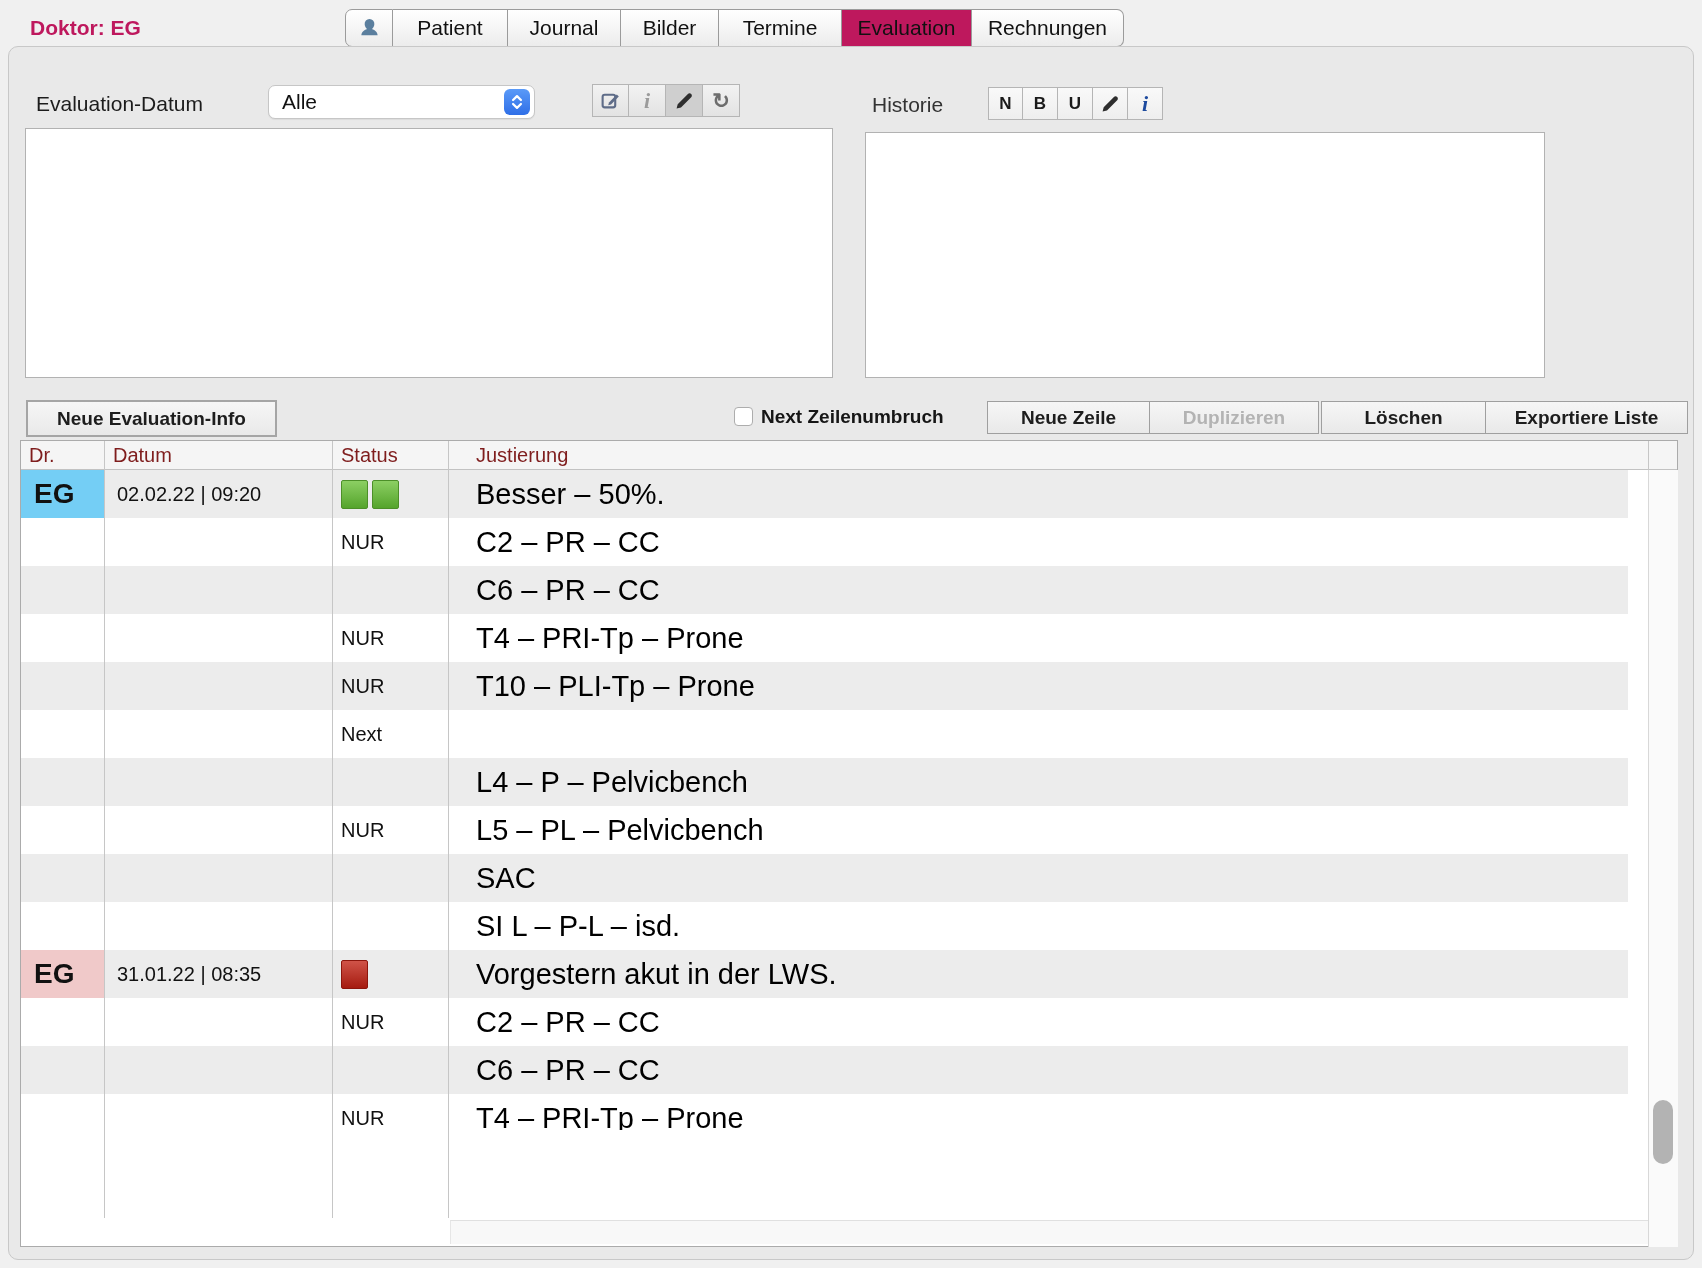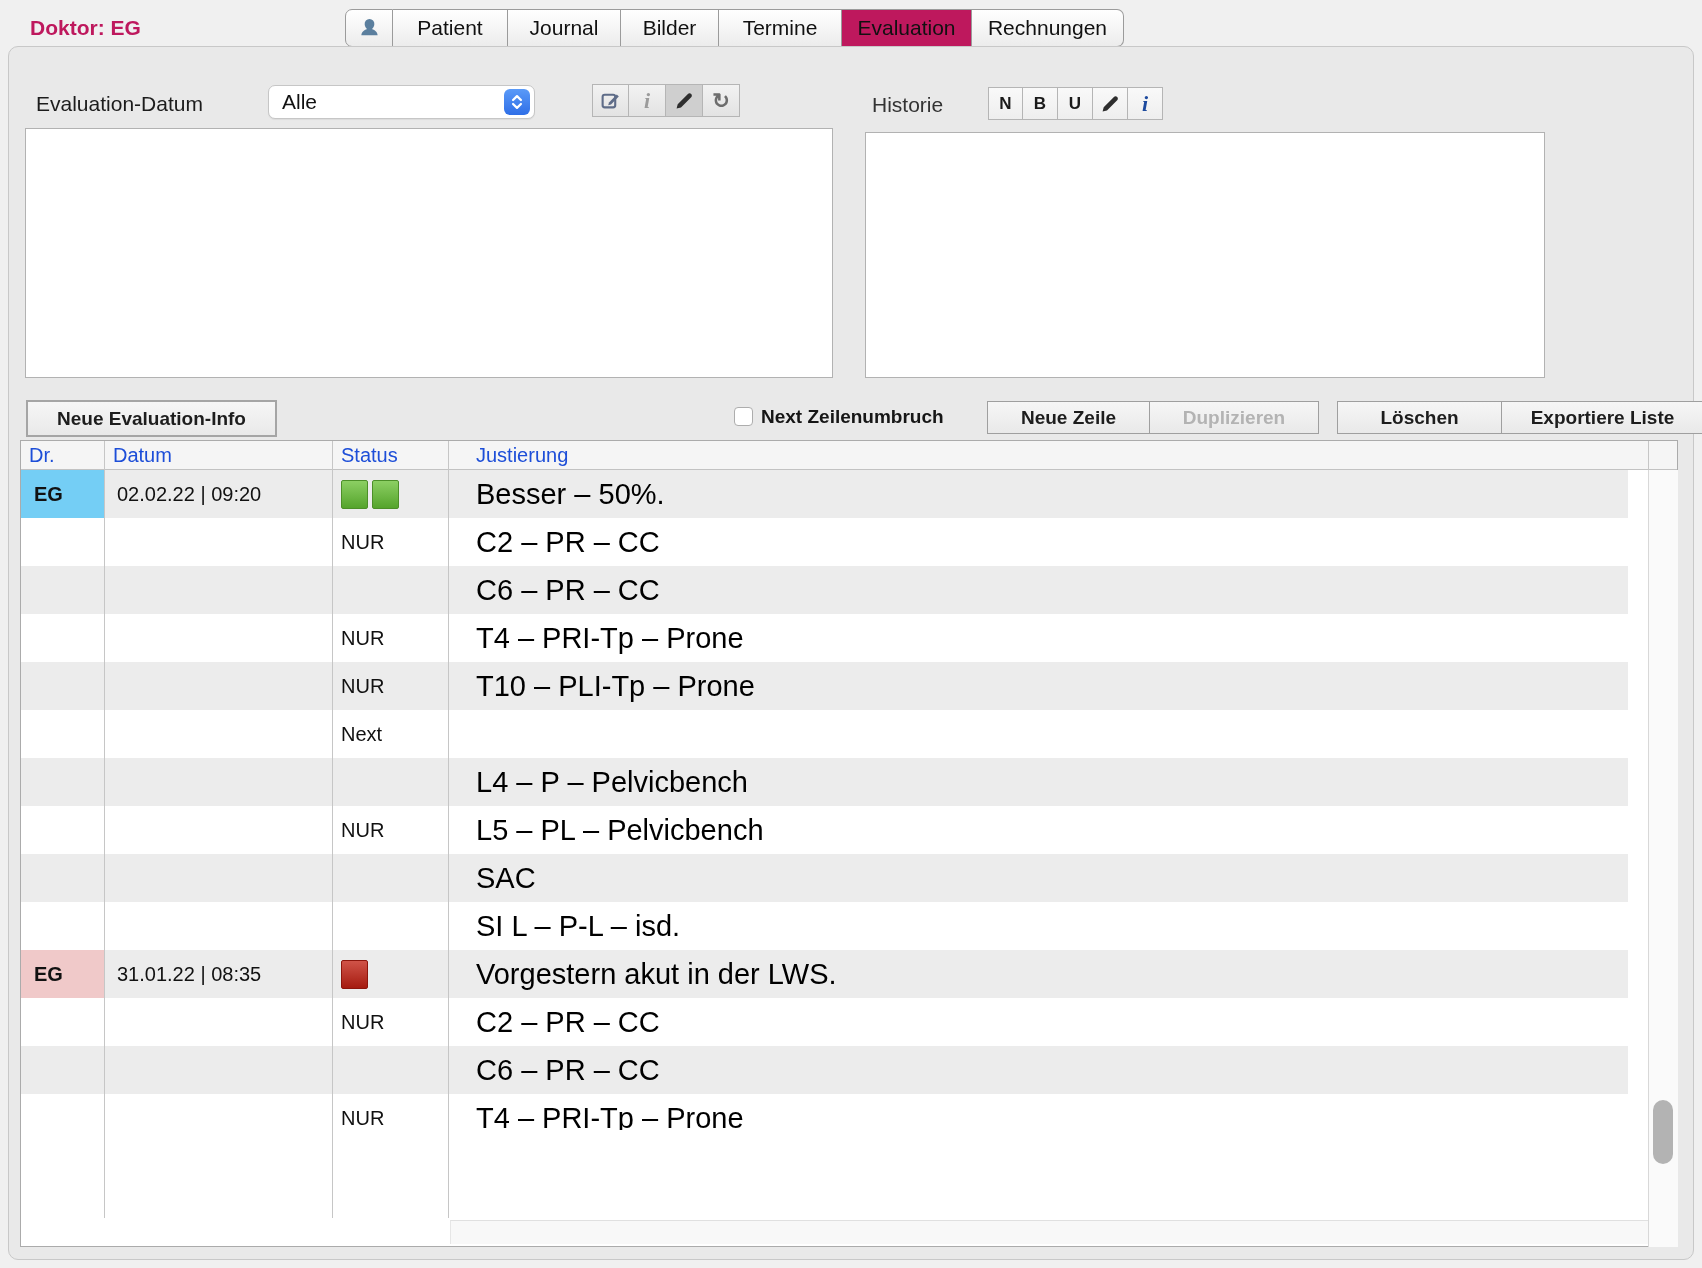--- a/index.html
+++ b/index.html
@@ -83,38 +83,38 @@
     left:26px; top:400px; width:251px; height:37px;
     border:2px solid #a5a5a5;
   }
   .checkbox {
     left:734px; top:407px; width:19px; height:19px;
     background:#fff; border:1px solid #adadad; border-radius:4px;
   }
   .nowrap-label { left:761px; top:406px; font-size:19px; font-weight:bold; color:#161616; }
   #action-buttons { left:988px; top:401px; display:flex; }
   #action-buttons .btn { margin-left:-1px; }
-  #action-buttons .btn.gap { margin-left:18px; }
+  #action-buttons .btn.gap { margin-left:2px; }
 
   
   .table {
     left:20px; top:440px; width:1658px; height:807px;
     background:#fff; border:1px solid #ababab;
   }
   .thead {
     left:21px; top:441px; width:1656px; height:29px;
     background:#f5f5f5; border-bottom:1px solid #c2c2c2;
     display:flex; align-items:center;
   }
-  .th { font-size:20px; color:#1d4ed8; padding-left:8px; }
+  .th { font-size:20px; color:#7f1d1d; padding-left:8px; }
   .rows { left:21px; top:470px; width:1627px; height:660px; overflow:hidden; }
   .row { width:1607px; height:48px; display:flex; align-items:center; }
   .row.striped { background:#ececec; }
   .cell-dr { width:84px; height:48px; display:flex; align-items:center; padding-left:13px;
-             font-size:20px; font-weight:bold; }
+             font-size:28px; font-weight:bold; }
   .cell-datum { width:228px; font-size:20px; padding-left:12px; }
   .cell-status { width:116px; display:flex; align-items:center; font-size:20px; padding-left:8px; }
   .cell-just { flex:1; font-size:29px; color:#000; padding-left:27px; white-space:nowrap; }
   .sq { width:27px; height:29px; border-radius:2px; margin-right:4px; }
   .sq.green { background:linear-gradient(#8ccf63,#55a42c); border:1px solid #4c8f28; }
   .sq.red   { background:linear-gradient(#d05348,#a51b10); border:1px solid #8c150c; }
 
   .col-div { width:1px; background:#c6c6c6; top:441px; height:777px; z-index:3; }
   .col-div.short { height:29px; }
 

